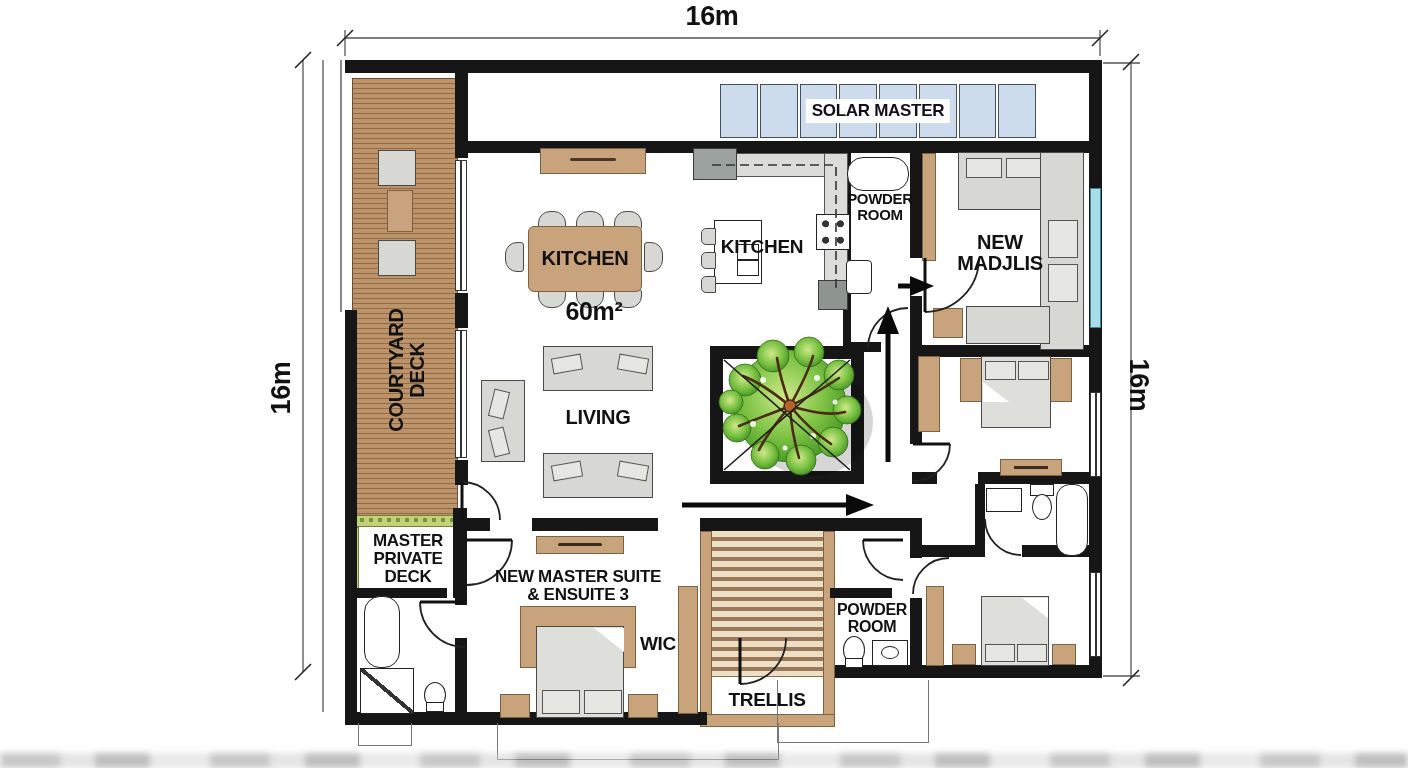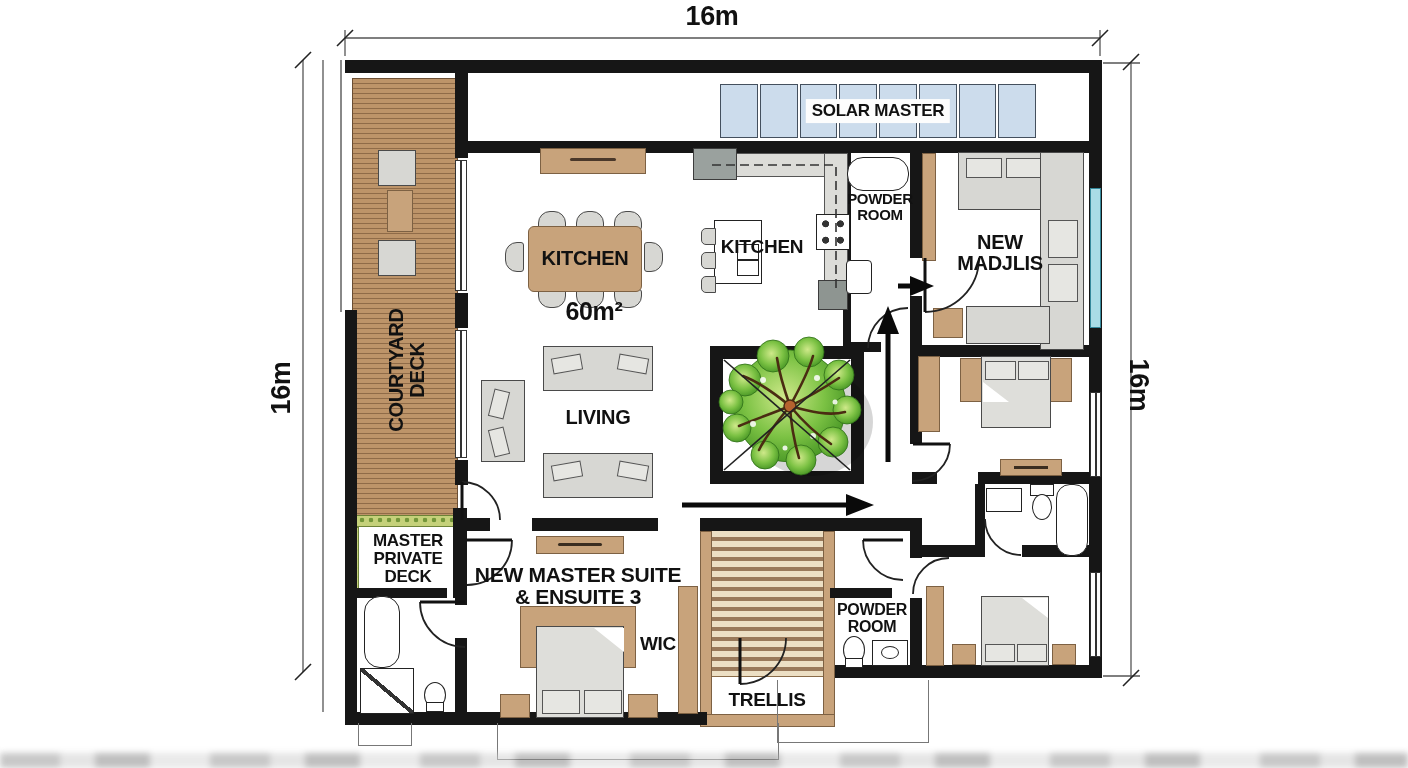--- a/index.html
+++ b/index.html
@@ -308,19 +308,19 @@
   <div class="lbl" style="left:598px;top:417px;font-size:20px;">LIVING</div>
   <div class="lbl rot-ccw" style="left:407px;top:370px;font-size:20px;">COURTYARD
 DECK</div>
   <div class="lbl" style="left:880px;top:207px;font-size:15px;">POWDER
 ROOM</div>
   <div class="lbl" style="left:1000px;top:253px;font-size:20px;">NEW
 MADJLIS</div>
   <div class="lbl" style="left:408px;top:559px;font-size:17px;text-align:center;">MASTER
 PRIVATE
 DECK</div>
-  <div class="lbl" style="left:578px;top:586px;font-size:21px;">NEW MASTER SUITE
+  <div class="lbl" style="left:578px;top:586px;font-size:17px;">NEW MASTER SUITE
 &amp; ENSUITE 3</div>
   <div class="lbl" style="left:658px;top:644px;font-size:19px;">WIC</div>
   <div class="lbl" style="left:872px;top:619px;font-size:16px;">POWDER
 ROOM</div>
   <div class="lbl" style="left:767px;top:700px;font-size:19px;">TRELLIS</div>
 </div>
 
 </body></html>

